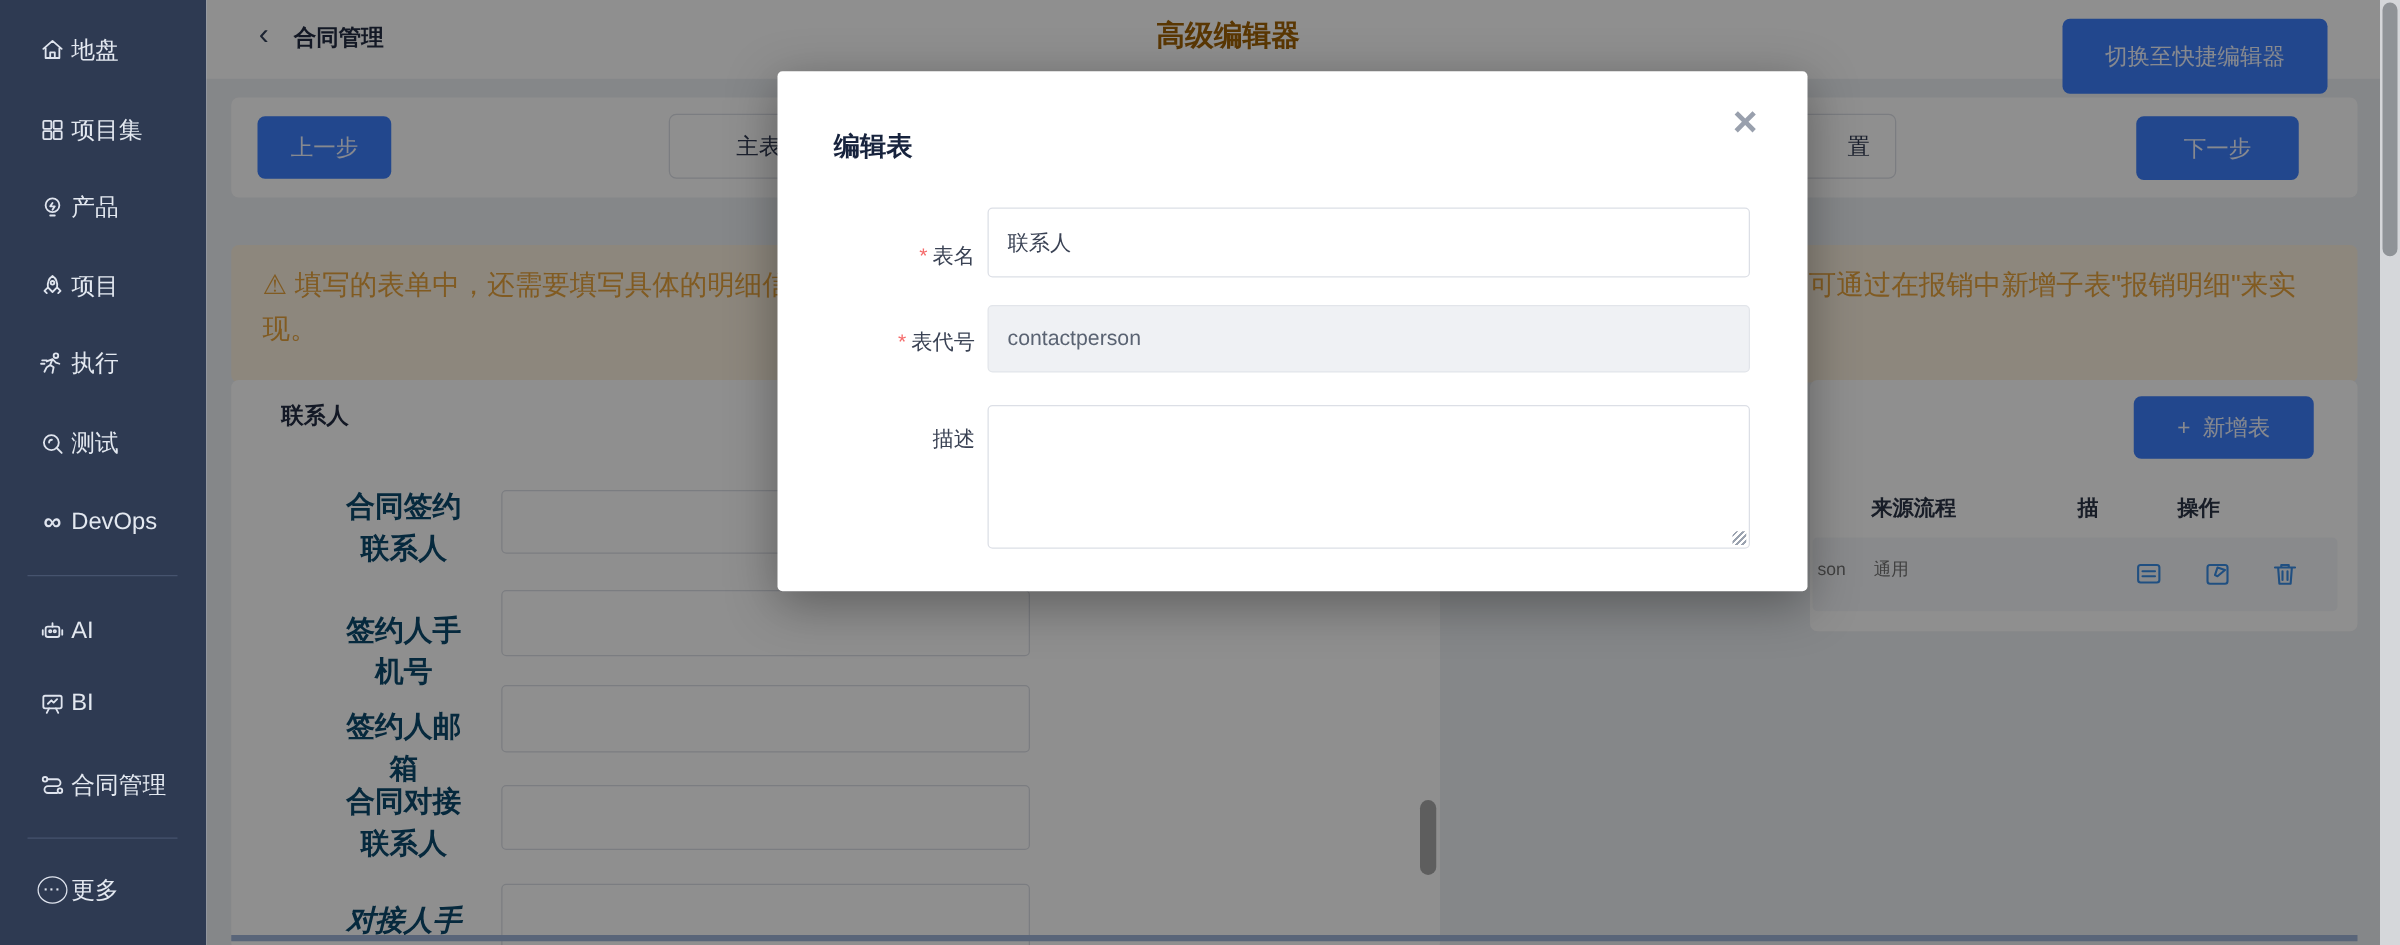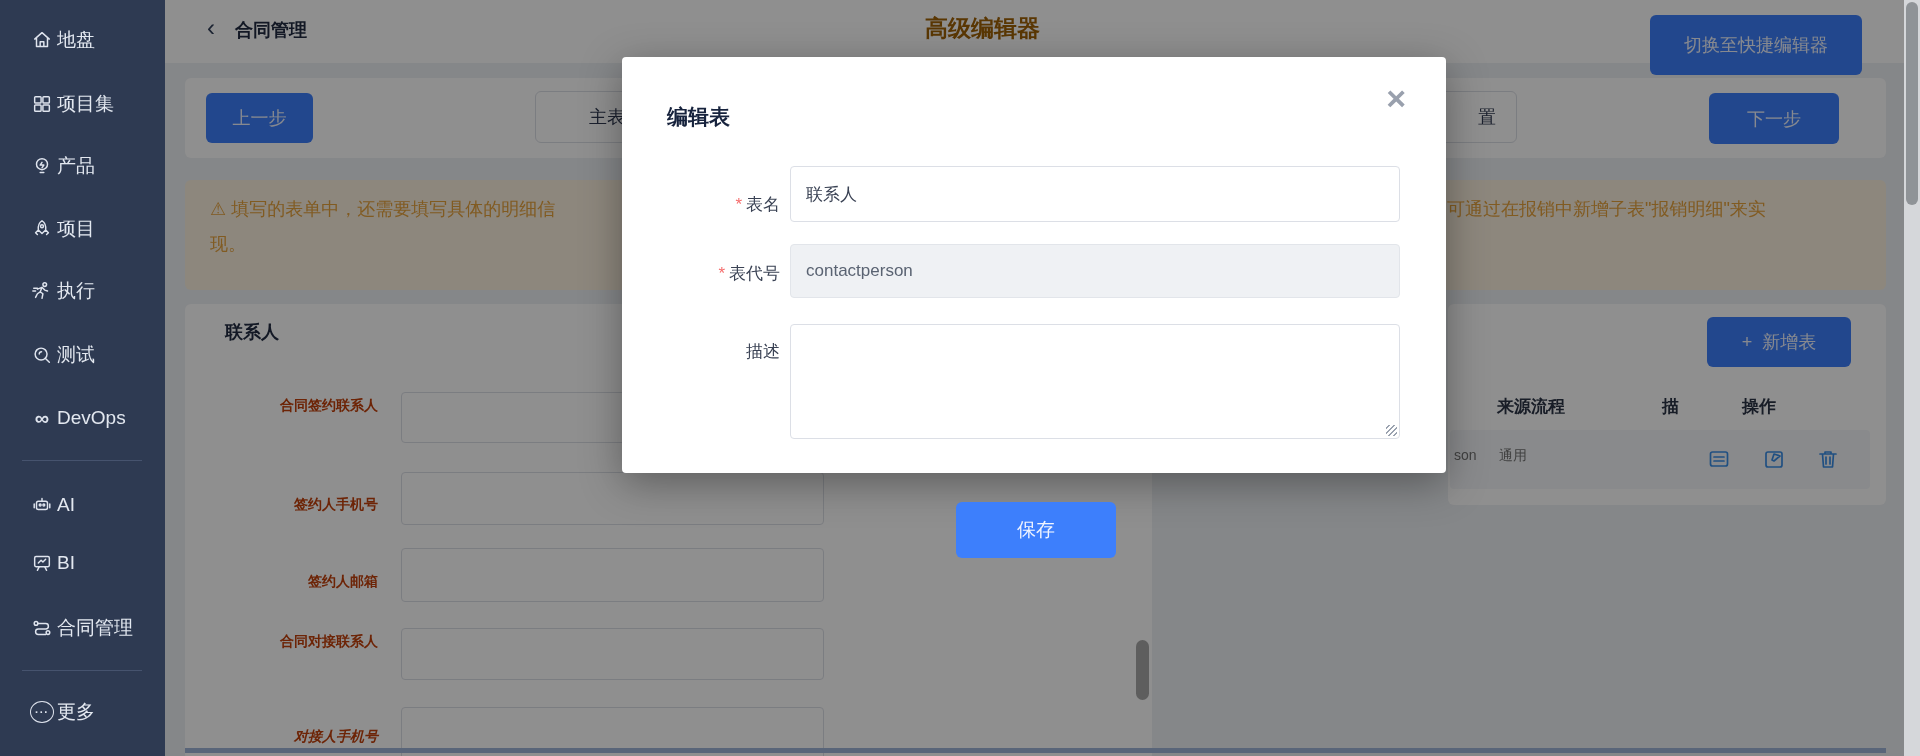--- a/index.html
+++ b/index.html
@@ -21,28 +21,28 @@
   .topbar{position:absolute;left:0;top:0;width:1739px;height:63px;background:#fff;}
   .back{position:absolute;left:42px;top:14px;font-size:24px;color:#33405a;cursor:pointer;}
   .back-label{position:absolute;left:70px;top:18px;font-size:18px;font-weight:bold;color:#222c42;cursor:pointer;}
   .page-title{position:absolute;left:760px;top:13px;font-size:23px;font-weight:bold;color:#a16207;}
   .btn{display:flex;align-items:center;justify-content:center;background:#3d7ffc;color:#f0f4ff;border-radius:6px;cursor:pointer;white-space:nowrap;}
   .switch-btn{position:absolute;left:1485px;top:15px;width:212px;height:60px;font-size:18px;}
   .card{position:absolute;left:20px;top:78px;width:1701px;height:80px;background:#fff;border-radius:6px;}
   .prev-btn{position:absolute;left:21px;top:15px;width:107px;height:50px;font-size:18px;}
   .next-btn{position:absolute;left:1524px;top:15px;width:130px;height:51px;font-size:18px;}
   .seg{position:absolute;top:13px;height:52px;background:#fff;border:1px solid #dcdfe6;border-radius:6px;color:#303a52;font-size:18px;display:flex;align-items:center;cursor:pointer;}
-  .banner{position:absolute;left:20px;top:180px;width:1701px;height:110px;background:#fbf0df;border-radius:6px;color:#e6a23c;font-size:18px;}
+  .banner{position:absolute;left:20px;top:196px;width:1701px;height:110px;background:#fbf0df;border-radius:6px;color:#e6a23c;font-size:22px;}
   .banner .seg-l{position:absolute;left:25px;top:17px;}
   .banner .seg-r{position:absolute;left:1262px;top:17px;}
   .banner .seg-2{position:absolute;left:25px;top:52px;}
   .panel{position:absolute;background:#fff;border-radius:6px;}
   .form-panel{left:20px;top:304px;width:967px;height:456px;}
   .panel-title{position:absolute;left:40px;top:16px;font-size:18px;font-weight:bold;color:#222c42;}
-  .f-label{position:absolute;left:83px;width:110px;text-align:right;font-size:14px;font-weight:600;color:#c2410c;line-height:33px;}
+  .f-label{position:absolute;left:83px;width:110px;text-align:center;font-size:23px;font-weight:600;color:#0c4a6e;line-height:33px;}
   .f-input{position:absolute;left:216px;width:423px;background:#fff;border:1px solid #dcdfe6;border-radius:4px;}
   .scroll-thumb-panel{position:absolute;left:971px;top:640px;width:13px;height:60px;background:#a8a8a8;border-radius:7px;}
   .tables-panel{left:1283px;top:304px;width:438px;height:201px;}
   .add-btn{position:absolute;left:259px;top:13px;width:144px;height:50px;font-size:18px;gap:10px;}
   .th{position:absolute;top:91px;font-size:17px;font-weight:bold;color:#2b3446;}
   .t-row{position:absolute;left:2px;top:126px;width:420px;height:59px;background:#f5f7fa;border-radius:4px;}
   .t-cell{position:absolute;top:17px;font-size:14px;color:#737373;}
   .act{position:absolute;top:17px;width:24px;height:24px;cursor:pointer;}
   .act svg{width:24px;height:24px;stroke:#3a8ee6;fill:none;stroke-width:1.7;stroke-linecap:round;stroke-linejoin:round;}
   .bottom-line{position:absolute;left:20px;top:748px;width:1701px;height:5px;background:#9fb4d8;}
@@ -250,21 +250,20 @@
 
       <div class="m-label" style="top:205px;">
         <span class="req">*</span><span>表代号</span>
       </div>
       <input class="m-input disabled" style="top: 187px; height: 54px;" disabled="" value="contactperson">
 
       <div class="m-label" style="top:283px;">描述</div>
       <textarea class="m-textarea" value="" style=""></textarea>
       <div class="resize-grip"></div>
 
-      <div class="btn save-btn">保存</div>
     </div>
 
   </div>
 
   <div class="pg-scroll">
     <div class="pg-thumb"></div>
   </div>
 
 </div>
 

